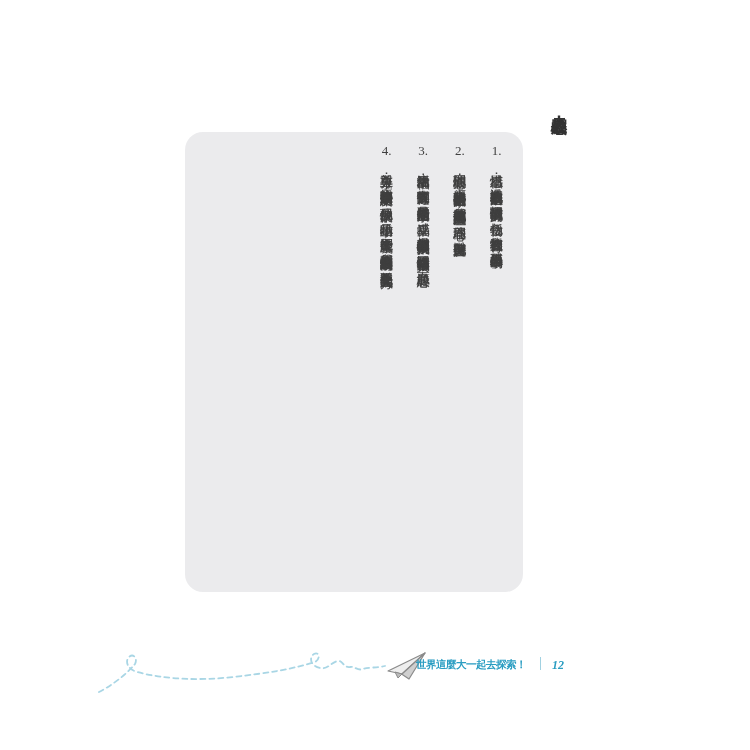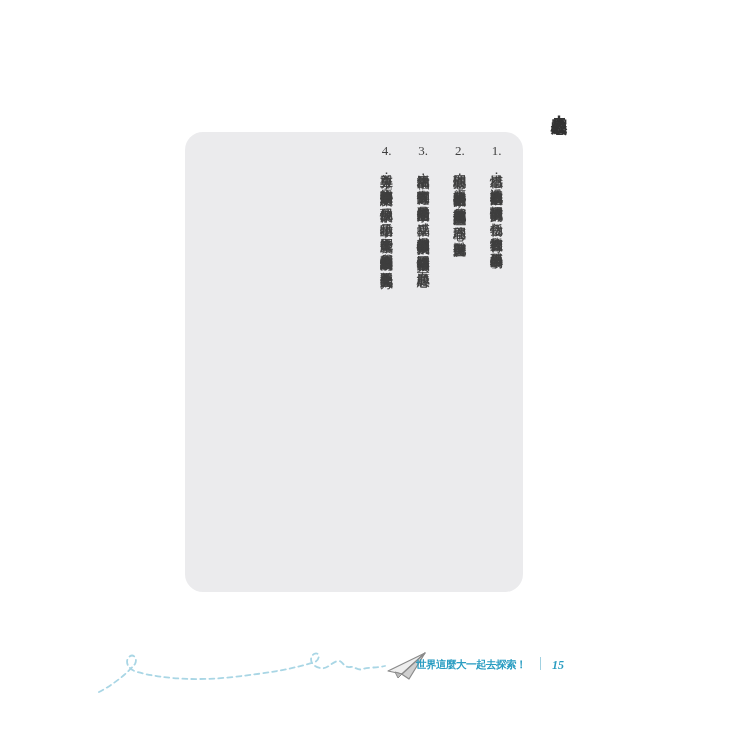--- a/index.html
+++ b/index.html
@@ -131,13 +131,13 @@
 </svg>
 
 <svg class="plane-svg" width="42" height="32" viewBox="0 0 42 32">
   <path d="M2 21 L39 3 L16 24 Z" fill="#eeeeee" stroke="#8a8a8a" stroke-width="1.2" stroke-linejoin="round"></path>
   <path d="M16 24 L39 3 L23 29 L17 25 Z" fill="#cfcfcf" stroke="#8a8a8a" stroke-width="1.2" stroke-linejoin="round"></path>
   <path d="M9 22 L16 24 L12 28 Z" fill="#bbbbbb" stroke="#8a8a8a" stroke-width="1" stroke-linejoin="round"></path>
 </svg>
 
 <div class="footer-slogan">世界這麼大一起去探索！</div>
 <div class="footer-divider">|</div>
-<div class="page-number">15</div>
+<div class="page-number">12</div>
 
 </body></html>

